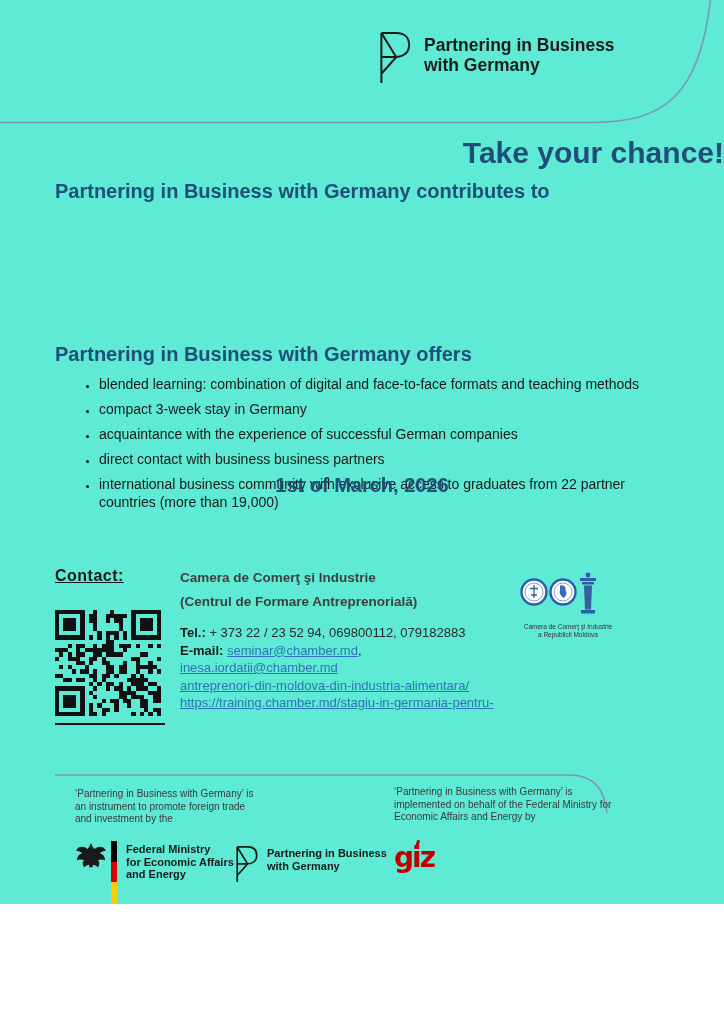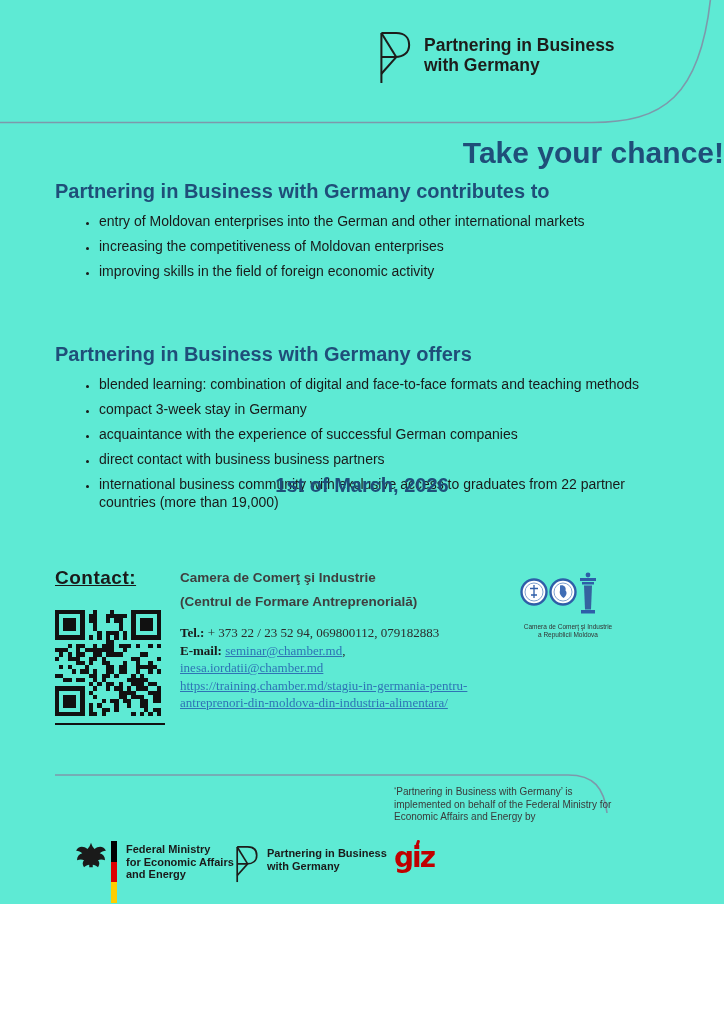--- a/index.html
+++ b/index.html
@@ -21,28 +21,28 @@
   .sec1{top:180px;} .sec2{top:302px;margin-top:41px;}
   .section h2{margin:0;font-size:20px;font-weight:bold;color:#1f4e79;}
   .section ul{margin:9px 0 0 0;padding-left:44px;}
   .section li{font-size:14px;line-height:18px;margin-bottom:7px;color:#1a1a1a;}
   .section li::marker{font-size:11px;}
 
   .deadline{left:0;top:470px;width:724px;text-align:center;
             font-size:20px;font-weight:bold;color:#1f4e79;line-height:30px;}
   .deadline .u{}
 
-  .contact-label{left:55px;top:567px;font-size:19px;font-weight:bold;
+  .contact-label{left:55px;top:567px;font-size:16px;font-weight:bold;
                  text-decoration:underline;letter-spacing:.5px;}
   .org{left:180px;top:566px;font-size:13.5px;font-weight:bold;color:#3f3f3f;line-height:24px;}
 
   .qr-wrap{left:55px;top:610px;width:108px;}
   .qr-underline{left:55px;top:723px;width:110px;height:2px;background:#111;}
 
-  .details{left:180px;top:624px;width:372px;font-size:13px;line-height:17.5px;color:#2b2b2b;font-family:Liberation Serif, serif;}
+  .details{left:180px;top:624px;width:372px;font-size:13px;line-height:17.5px;color:#2b2b2b;}
   .details b{color:#1a1a1a;}
   .lnk{color:#2e74b5;text-decoration:underline;cursor:pointer;}
 
   .cci{left:518px;top:571px;width:100px;text-align:center;}
   .cci-caption{font-size:6.5px;line-height:8px;color:#333;margin-top:2px;}
 
   .note{font-size:10px;line-height:12.5px;color:#3a3a3a;}
   .note-left{left:75px;top:788px;width:182px;}
   .note-right{left:394px;top:786px;width:224px;}
 
@@ -81,25 +81,20 @@
     <div class="brand-text">
       <div>Partnering in Business</div>
       <div>with Germany</div>
     </div>
   </header>
 
   <h1 class="abs headline" style="margin:0">Take your chance!</h1>
 
   <section class="abs section sec1">
     <h2>Partnering in Business with Germany contributes to</h2>
-    <ul>
-      <li>entry of Moldovan enterprises into the German and other international markets</li>
-      <li>increasing the competitiveness of Moldovan enterprises</li>
-      <li>improving skills in the field of foreign economic activity</li>
-    </ul>
   </section>
 
   <section class="abs section sec2">
     <h2>Partnering in Business with Germany offers</h2>
     <ul>
       <li>blended learning: combination of digital and face-to-face formats and teaching methods</li>
       <li>compact 3-week stay in Germany</li>
       <li>acquaintance with the experience of successful German companies</li>
       <li>direct contact with business business partners</li>
       <li>international business community with exclusive access to graduates from 22 partner countries (more than 19,000)</li>
@@ -121,22 +116,22 @@
     <svg id="qr" width="106" height="106" viewBox="0 0 25 25" shape-rendering="crispEdges">
         <path d="M9 0h1v1h-1zM13 0h1v1h-1zM8 1h1v1h-1zM9 1h1v1h-1zM12 1h1v1h-1zM13 1h1v1h-1zM14 1h1v1h-1zM15 1h1v1h-1zM16 1h1v1h-1zM8 2h1v1h-1zM9 2h1v1h-1zM12 2h1v1h-1zM14 2h1v1h-1zM15 2h1v1h-1zM9 3h1v1h-1zM15 3h1v1h-1zM9 4h1v1h-1zM15 4h1v1h-1zM10 5h1v1h-1zM12 5h1v1h-1zM13 5h1v1h-1zM14 5h1v1h-1zM16 5h1v1h-1zM8 6h1v1h-1zM10 6h1v1h-1zM12 6h1v1h-1zM14 6h1v1h-1zM16 6h1v1h-1zM12 7h1v1h-1zM13 7h1v1h-1zM3 8h1v1h-1zM5 8h1v1h-1zM6 8h1v1h-1zM9 8h1v1h-1zM11 8h1v1h-1zM12 8h1v1h-1zM13 8h1v1h-1zM15 8h1v1h-1zM16 8h1v1h-1zM17 8h1v1h-1zM19 8h1v1h-1zM22 8h1v1h-1zM24 8h1v1h-1zM0 9h1v1h-1zM1 9h1v1h-1zM2 9h1v1h-1zM5 9h1v1h-1zM7 9h1v1h-1zM8 9h1v1h-1zM9 9h1v1h-1zM10 9h1v1h-1zM11 9h1v1h-1zM12 9h1v1h-1zM13 9h1v1h-1zM16 9h1v1h-1zM1 10h1v1h-1zM3 10h1v1h-1zM5 10h1v1h-1zM6 10h1v1h-1zM9 10h1v1h-1zM10 10h1v1h-1zM12 10h1v1h-1zM13 10h1v1h-1zM14 10h1v1h-1zM15 10h1v1h-1zM20 10h1v1h-1zM21 10h1v1h-1zM0 11h1v1h-1zM3 11h1v1h-1zM4 11h1v1h-1zM5 11h1v1h-1zM8 11h1v1h-1zM9 11h1v1h-1zM11 11h1v1h-1zM18 11h1v1h-1zM19 11h1v1h-1zM24 11h1v1h-1zM5 12h1v1h-1zM6 12h1v1h-1zM8 12h1v1h-1zM11 12h1v1h-1zM12 12h1v1h-1zM16 12h1v1h-1zM19 12h1v1h-1zM22 12h1v1h-1zM1 13h1v1h-1zM3 13h1v1h-1zM7 13h1v1h-1zM12 13h1v1h-1zM13 13h1v1h-1zM15 13h1v1h-1zM16 13h1v1h-1zM19 13h1v1h-1zM20 13h1v1h-1zM21 13h1v1h-1zM22 13h1v1h-1zM23 13h1v1h-1zM4 14h1v1h-1zM6 14h1v1h-1zM7 14h1v1h-1zM9 14h1v1h-1zM12 14h1v1h-1zM13 14h1v1h-1zM15 14h1v1h-1zM16 14h1v1h-1zM19 14h1v1h-1zM22 14h1v1h-1zM24 14h1v1h-1zM0 15h1v1h-1zM1 15h1v1h-1zM8 15h1v1h-1zM9 15h1v1h-1zM11 15h1v1h-1zM12 15h1v1h-1zM14 15h1v1h-1zM18 15h1v1h-1zM20 15h1v1h-1zM2 16h1v1h-1zM3 16h1v1h-1zM5 16h1v1h-1zM6 16h1v1h-1zM9 16h1v1h-1zM11 16h1v1h-1zM17 16h1v1h-1zM18 16h1v1h-1zM19 16h1v1h-1zM20 16h1v1h-1zM21 16h1v1h-1zM8 17h1v1h-1zM10 17h1v1h-1zM12 17h1v1h-1zM13 17h1v1h-1zM15 17h1v1h-1zM18 17h1v1h-1zM19 17h1v1h-1zM20 17h1v1h-1zM22 17h1v1h-1zM23 17h1v1h-1zM9 18h1v1h-1zM12 18h1v1h-1zM14 18h1v1h-1zM15 18h1v1h-1zM17 18h1v1h-1zM19 18h1v1h-1zM20 18h1v1h-1zM21 18h1v1h-1zM24 18h1v1h-1zM8 19h1v1h-1zM15 19h1v1h-1zM16 19h1v1h-1zM17 19h1v1h-1zM18 19h1v1h-1zM22 19h1v1h-1zM23 19h1v1h-1zM24 19h1v1h-1zM9 20h1v1h-1zM15 20h1v1h-1zM16 20h1v1h-1zM18 20h1v1h-1zM19 20h1v1h-1zM20 20h1v1h-1zM23 20h1v1h-1zM24 20h1v1h-1zM11 21h1v1h-1zM13 21h1v1h-1zM14 21h1v1h-1zM16 21h1v1h-1zM17 21h1v1h-1zM20 21h1v1h-1zM21 21h1v1h-1zM23 21h1v1h-1zM24 21h1v1h-1zM8 22h1v1h-1zM10 22h1v1h-1zM14 22h1v1h-1zM17 22h1v1h-1zM20 22h1v1h-1zM21 22h1v1h-1zM8 23h1v1h-1zM11 23h1v1h-1zM12 23h1v1h-1zM14 23h1v1h-1zM21 23h1v1h-1zM23 23h1v1h-1zM24 23h1v1h-1zM8 24h1v1h-1zM9 24h1v1h-1zM11 24h1v1h-1zM18 24h1v1h-1zM20 24h1v1h-1zM22 24h1v1h-1zM24 24h1v1h-1zM0 0h7v7h-7z M1 1h5v5h-5z M2 2h3v3h-3zM18 0h7v7h-7z M19 1h5v5h-5z M20 2h3v3h-3zM0 18h7v7h-7z M1 19h5v5h-5z M2 20h3v3h-3z" fill="#111" fill-rule="evenodd"></path>
       </svg>
   </div>
   <div class="abs qr-underline"></div>
 
   <div class="abs details">
     <div><b>Tel.:</b><span> + 373 22 / 23 52 94, 069800112, 079182883</span></div>
     <div><b>E-mail:</b> <span class="lnk">seminar@chamber.md</span><span>,</span></div>
     <div class="lnk">inesa.iordatii@chamber.md</div>
+    <div class="lnk">antreprenori-din-moldova-din-industria-alimentara/</div>
     <div class="lnk">https://training.chamber.md/stagiu-in-germania-pentru-</div>
-    <div class="lnk">antreprenori-din-moldova-din-industria-alimentara/</div>
   </div>
 
   <div class="abs cci">
     <svg width="96" height="46" viewBox="0 0 96 46">
       <circle cx="14" cy="21" r="12.5" fill="#fff" stroke="#2e5ea8" stroke-width="2.4"></circle>
       <circle cx="14" cy="21" r="9" fill="none" stroke="#7ea0cf" stroke-width="1"></circle>
       <path d="M14 14 v13 M10 17.5 h8 M11 24 h6" stroke="#2e5ea8" stroke-width="1.3" fill="none"></path>
       <circle cx="43" cy="21" r="12.5" fill="#fff" stroke="#2e5ea8" stroke-width="2.4"></circle>
       <circle cx="43" cy="21" r="9" fill="none" stroke="#7ea0cf" stroke-width="1"></circle>
       <path d="M40 14.5 C44 13.5 46.5 16.5 45.5 19.5 C47.5 21.5 46.5 25 43.5 27 C41 25 39 22.5 40 19.5 Z" fill="#3f6db5"></path>
@@ -149,20 +144,21 @@
     <div class="cci-caption">
       <div>Camera de Comerţ şi Industrie</div>
       <div>a Republicii Moldova</div>
     </div>
   </div>
 
   <svg class="abs" style="left:0;top:760px;" width="724" height="62" viewBox="0 0 724 62">
     <path d="M55 15 H568 C594 15 604 28 607 53" fill="none" stroke="#7d99ab" stroke-width="1.6"></path>
   </svg>
 
+  <div class="abs note note-left">‘Partnering in Business with Germany’ is an instrument to promote foreign trade and investment by the</div>
   <div class="abs note note-right">‘Partnering in Business with Germany’ is implemented on behalf of the Federal Ministry for Economic Affairs and Energy by</div>
 
   <div class="abs ministry">
     <span>
       <svg width="32" height="28" viewBox="0 0 36 32">
         <path d="M18 2 C17 5 16 7 14 9 C9 5 3 6 1 11 C4 11 6 12 8 14 C4 15 2 18 2 22 C5 21 8 21 10 22 C8 24 8 27 10 30 C12 28 14 27 16 27 L16 30 L20 30 L20 27 C22 27 24 28 26 30 C28 27 28 24 26 22 C28 21 31 21 34 22 C34 18 32 15 28 14 C30 12 32 11 35 11 C33 6 27 5 22 9 C20 7 19 5 18 2 Z" fill="#1a1a1a"></path>
       </svg>
     </span>
     <span class="flag">
         <span class="b"></span>

